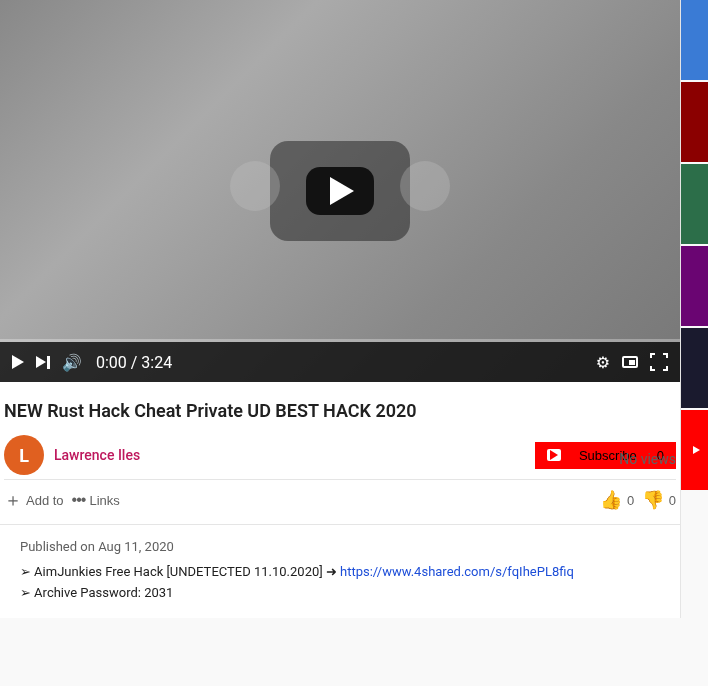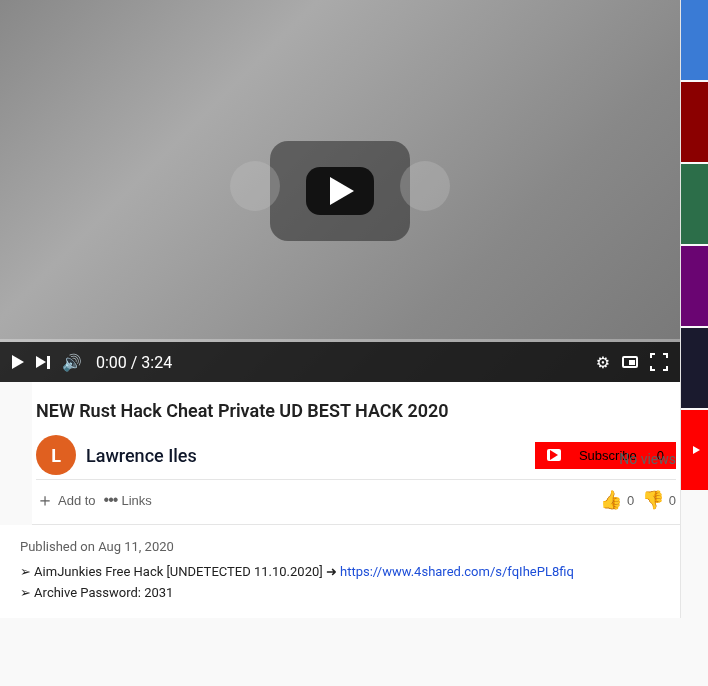--- a/index.html
+++ b/index.html
@@ -202,21 +202,20 @@
     .ctrl-fullscreen {
       font-size: 14px;
       color: white;
     }
 
     
     .video-info {
       background: #fff;
       padding: 16px 4px 12px;
       border-bottom: 1px solid #e5e5e5;
-      margin-left: 32px;
     }
 
     .video-title {
       font-size: 18px;
       font-weight: 600;
       line-height: 1.4;
       color: #212121;
       margin-bottom: 12px;
     }
 
@@ -239,22 +238,22 @@
       font-size: 18px;
       font-weight: bold;
       flex-shrink: 0;
     }
 
     .channel-info {
       flex: 1;
     }
 
     .channel-name {
-      color: #0f172a;
-      font-size: 18px;
+      color: #be185d;
+      font-size: 14px;
       font-weight: 500;
       cursor: pointer;
       text-decoration: none;
       display: block;
     }
 
     .subscribe-btn {
       background: #ff0000;
       color: #000000;
       border: none;

